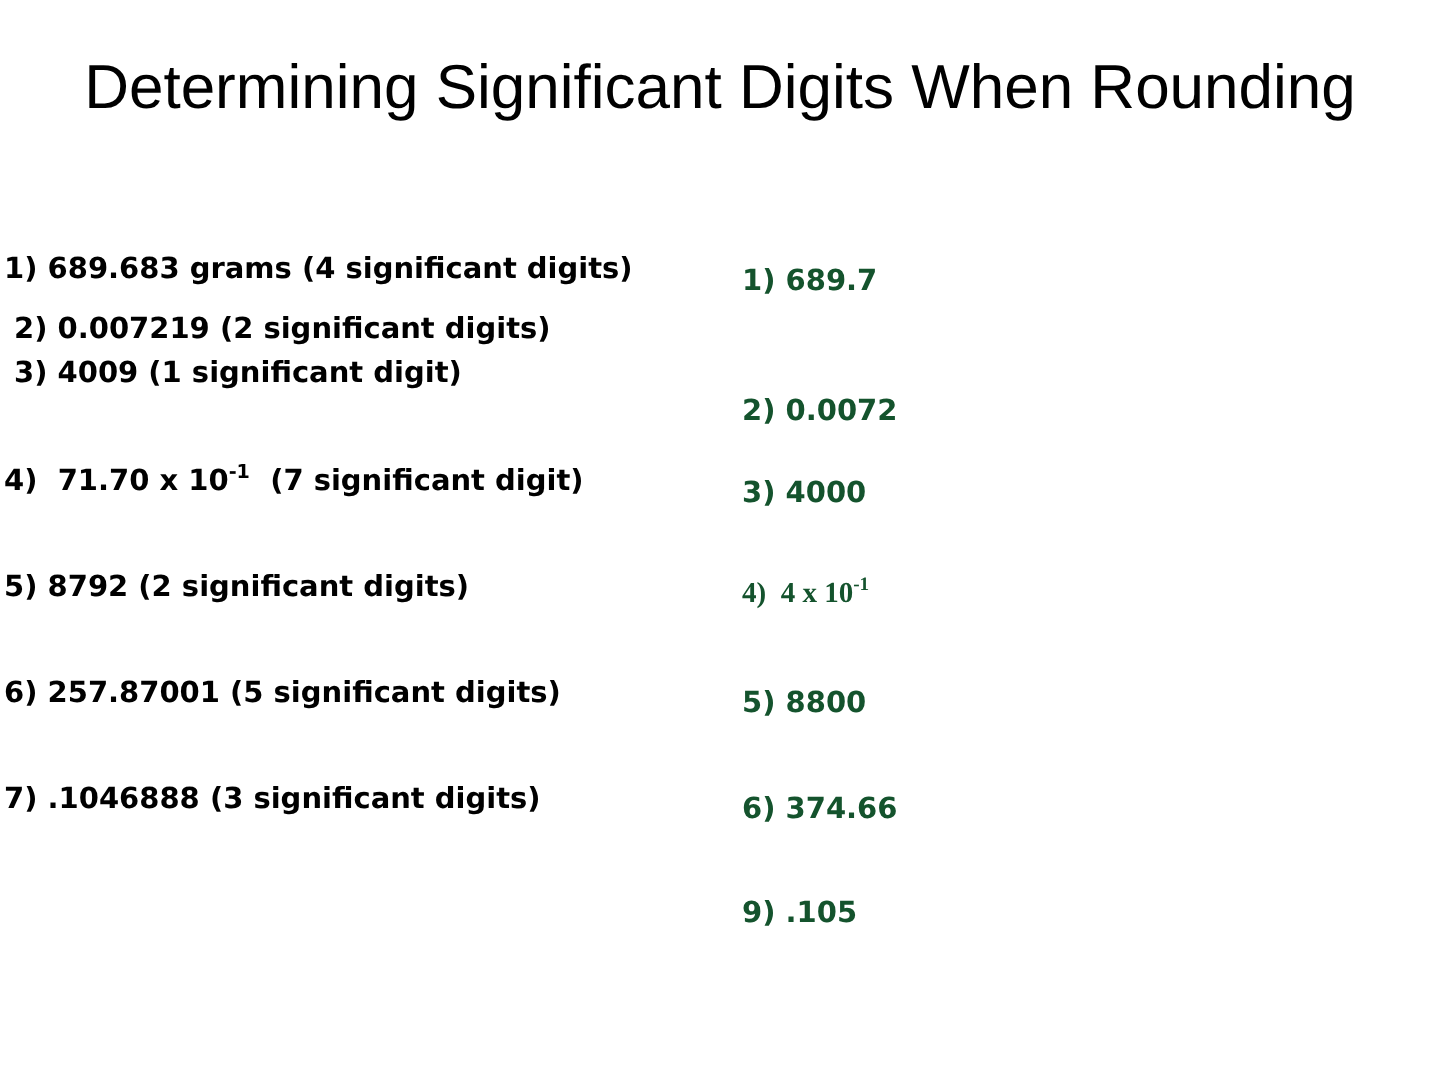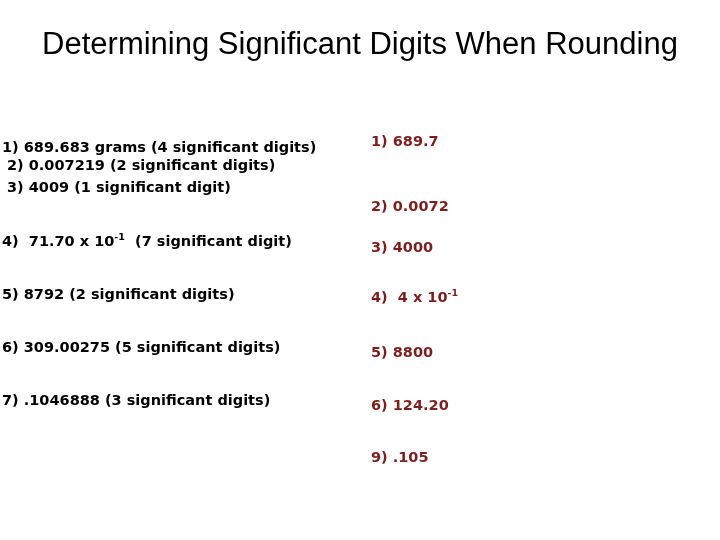--- a/index.html
+++ b/index.html
@@ -60,21 +60,21 @@
     color: #000000;
     white-space: nowrap;
     line-height: 1;
   }
 
   .answer-row {
     position: absolute;
     font-size: 14.5px;
     font-weight: bold;
     font-family: "DejaVu Sans", sans-serif;
-    color: #7f1d1d;
+    color: #14532d;
     white-space: nowrap;
     line-height: 1;
   }
 
   .marker {
     display: inline;
   }
 
   .body-text {
     display: inline;
@@ -88,42 +88,42 @@
 </style>
 </head>
 <body>
 
 <div id="slide">
 
   <div id="slide-title">Determining Significant Digits When Rounding</div>
 
   <div id="problems-column">
 
-    <div class="problem-row" style="left:2px; top:12px;">
+    <div class="problem-row" style="left:2px; top:0px;">
       <span class="body-text">1)  689.683 grams  (4 significant digits)</span>
     </div>
 
     <div class="problem-row" style="left:7px; top:30px;">
       <span class="body-text">2)  0.007219  (2 significant digits)</span>
     </div>
 
     <div class="problem-row" style="left:7px; top:52px;">
       <span class="body-text">3)  4009  (1 significant digit)</span>
     </div>
 
     <div class="problem-row" style="left:2px; top:106px;">
       <span class="marker">4)</span><span>&nbsp;&nbsp;</span><span class="body-text">71.70 x 10</span><sup>-1</sup><span>&nbsp;&nbsp;</span><span class="body-text">(7 significant digit)</span>
     </div>
 
     <div class="problem-row" style="left:2px; top:159px;">
       <span class="body-text">5)  8792  (2 significant digits)</span>
     </div>
 
     <div class="problem-row" style="left:2px; top:212px;">
-      <span class="body-text">6)  309.00275  (5 significant digits)</span>
+      <span class="body-text">6)  257.87001  (5 significant digits)</span>
     </div>
 
     <div class="problem-row" style="left:2px; top:265px;">
       <span class="body-text">7)  .1046888  (3 significant digits)</span>
     </div>
 
   </div>
 
   <div id="answers-column">
 
@@ -132,30 +132,30 @@
     </div>
 
     <div class="answer-row" style="left:0px; top:59px;margin-top:12px;">
       <span class="body-text">2)  0.0072</span>
     </div>
 
     <div class="answer-row" style="left:0px; top:112px;">
       <span class="body-text">3)  4000</span>
     </div>
 
-    <div class="answer-row" style="left:0px; top:162px;">
+    <div class="answer-row" style="left:0px; top:162px;font-family:Liberation Serif, serif;">
       <span class="marker">4)</span><span>&nbsp;&nbsp;</span><span class="body-text">4 x 10</span><sup>-1</sup>
     </div>
 
     <div class="answer-row" style="left:0px; top:217px;text-align:right;">
       <span class="body-text">5)  8800</span>
     </div>
 
     <div class="answer-row" style="left:0px; top:270px;">
-      <span class="body-text">6)  124.20</span>
+      <span class="body-text">6)  374.66</span>
     </div>
 
     <div class="answer-row" style="left:0px; top:322px;">
       <span class="body-text">9)  .105</span>
     </div>
 
   </div>
 
 </div>
 

